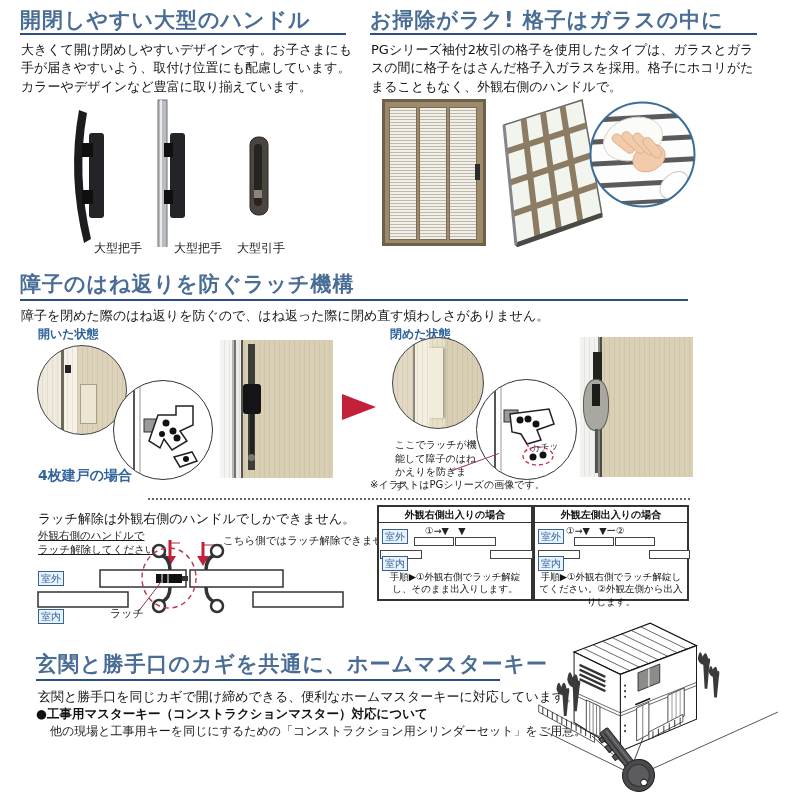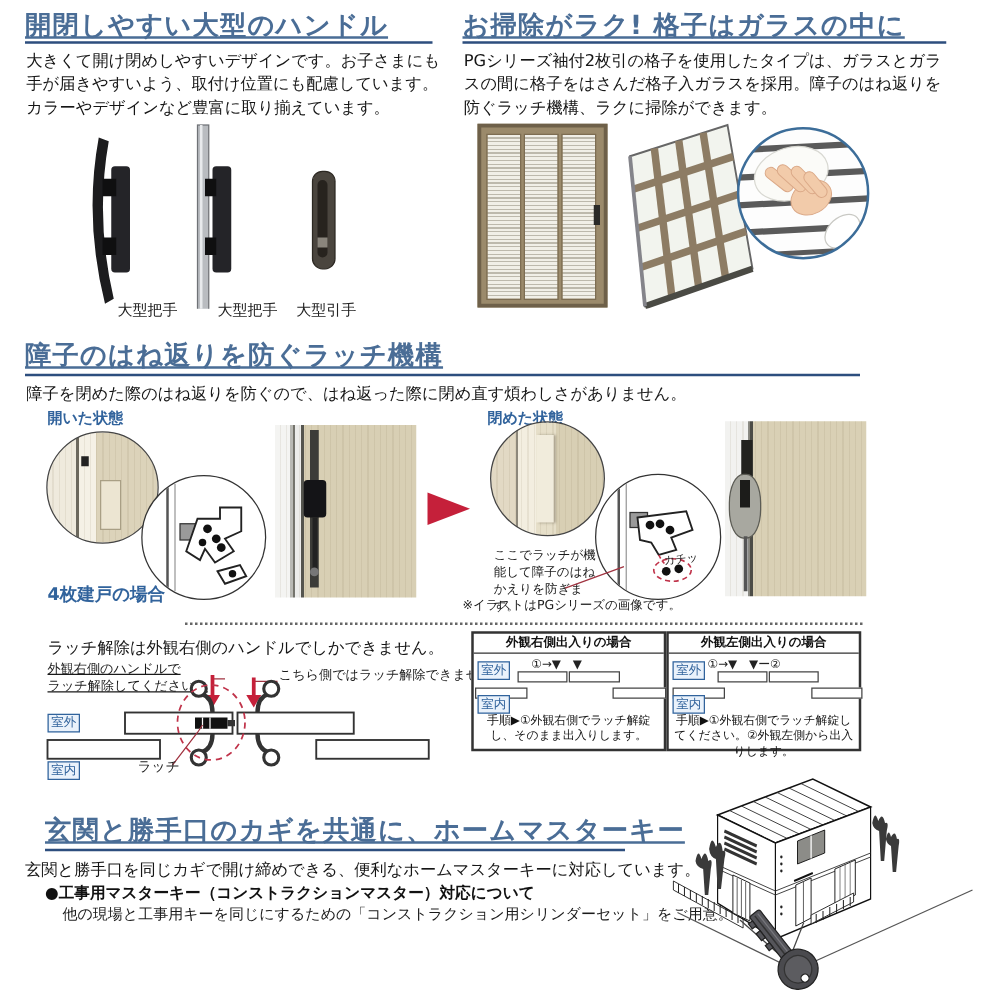--- a/index.html
+++ b/index.html
@@ -1,19 +1,19 @@
 <!DOCTYPE html>
 <html><head>
 <meta charset="utf-8">
 <style>
   html,body{margin:0;padding:0;background:#fff;}
   #page{position:relative;width:800px;height:800px;background:#fff;overflow:hidden;
         font-family:"DejaVu Sans","Liberation Sans",sans-serif;color:#111;}
   .abs{position:absolute;}
-  .h1{font-size:21px;font-weight:bold;color:#4a6d96;letter-spacing:1px;white-space:nowrap;text-decoration:underline;}
+  .h1{font-size:21px;font-weight:bold;color:#4a6d96;letter-spacing:1px;white-space:nowrap;}
   .rule{position:absolute;height:2px;background:#2d4e7e;}
   .body{font-size:13px;line-height:1.42;color:#151515;}
   .bluelabel{font-size:12px;font-weight:bold;color:#31639c;white-space:nowrap;}
   .caption{font-size:12px;color:#222;white-space:nowrap;}
   .smalltext{font-size:10px;color:#1a1a1a;line-height:1.35;}
   .chip{position:absolute;font-size:10px;color:#31639c;border:1px solid #31639c;background:#eaf2fb;
         padding:0 2px;line-height:13px;white-space:nowrap;}
   .dotted{position:absolute;border-top:2px dotted #666;height:0;}
   .circlephoto{position:absolute;border-radius:50%;border:1px solid #444;overflow:hidden;}
   .diagcircle{position:absolute;border-radius:50%;border:1px solid #333;background:#fff;overflow:hidden;}
@@ -52,21 +52,21 @@
     <rect x="190" y="42" width="18" height="78" rx="8" fill="#4a453e" stroke="#2c2822"></rect>
     <rect x="194" y="49" width="8" height="62" rx="4" fill="#27231e"></rect>
     <rect x="194" y="95" width="8" height="8" fill="#8a857c"></rect>
   </svg>
   <span class="abs caption" style="left:94px;top:240px;">大型把手</span>
   <span class="abs caption" style="left:174px;top:240px;">大型把手</span>
   <span class="abs caption" style="left:237px;top:240px;">大型引手</span>
 
   <div class="abs h1" style="left:370px;top:6px;text-align:right;">お掃除がラク! 格子はガラスの中に</div>
   <div class="rule" style="left:370px;top:33px;width:387px;"></div>
-  <div class="abs body" style="left:371px;top:41px;width:394px;">PGシリーズ袖付2枚引の格子を使用したタイプは、ガラスとガラスの間に格子をはさんだ格子入ガラスを採用。障子のはね返りを防ぐラッチ機構、ラクに掃除ができます。</div>
+  <div class="abs body" style="left:371px;top:41px;width:394px;">PGシリーズ袖付2枚引の格子を使用したタイプは、ガラスとガラスの間に格子をはさんだ格子入ガラスを採用。格子にホコリがたまることもなく、外観右側のハンドルで。</div>
 
   <div class="abs" style="left:382px;top:99px;width:104px;height:147px;background:#9b8a6b;border:3px solid #6e6049;box-sizing:border-box;">
     <div class="abs" style="left:4px;top:5px;width:26px;height:131px;background:repeating-linear-gradient(180deg,#f1efe7 0 2px,#bdb9ac 2px 3px);border:1px solid #7d6d52;"></div>
     <div class="abs" style="left:34px;top:5px;width:26px;height:131px;background:repeating-linear-gradient(180deg,#f1efe7 0 2px,#bdb9ac 2px 3px);border:1px solid #7d6d52;"></div>
     <div class="abs" style="left:64px;top:5px;width:26px;height:131px;background:repeating-linear-gradient(180deg,#f1efe7 0 2px,#bdb9ac 2px 3px);border:1px solid #7d6d52;"></div>
     <div class="abs" style="left:90px;top:62px;width:5px;height:16px;background:#2a2a28;"></div>
   </div>
 
   <svg class="abs" style="left:490px;top:95px;" width="118" height="152" viewBox="0 0 118 152">
     <polygon points="14,30 92,5 112,120 26,150" fill="#f2f4ee" stroke="#666" stroke-width="1.5"></polygon>
@@ -251,21 +251,21 @@
       <div class="mrect" style="left:80px;top:14px;width:38px;"></div>
       <div class="mrect" style="left:3px;top:27px;width:40px;"></div>
       <div class="mrect" style="left:114px;top:27px;width:39px;"></div>
       <span class="chip" style="left:3px;top:33px;position:absolute;">室内</span>
     </div>
     <div class="steps">手順▶①外観右側でラッチ解錠してください。②外観左側から出入りします。</div>
   </div>
 
   <div class="abs h1" style="left:36px;top:650px;">玄関と勝手口のカギを共通に、ホームマスターキー</div>
   <div class="rule" style="left:36px;top:679px;width:464px;"></div>
-  <div class="abs body" style="left:20px;top:688px;white-space:nowrap;">玄関と勝手口を同じカギで開け締めできる、便利なホームマスターキーに対応しています。</div>
+  <div class="abs body" style="left:38px;top:688px;white-space:nowrap;">玄関と勝手口を同じカギで開け締めできる、便利なホームマスターキーに対応しています。</div>
   <div class="abs" style="left:36px;top:706px;font-size:12.5px;font-weight:bold;color:#111;white-space:nowrap;">●工事用マスターキー（コンストラクションマスター）対応について</div>
   <div class="abs" style="left:50px;top:723px;font-size:12px;color:#1a1a1a;white-space:nowrap;">他の現場と工事用キーを同じにするための「コンストラクション用シリンダーセット」をご用意。</div>
 
   <svg class="abs" style="left:528px;top:612px;" width="272" height="188" viewBox="0 0 272 188">
 
     <polyline points="14,118 104,162" fill="none" stroke="#555" stroke-width="1"></polyline>
     <polyline points="104,166 250,100" fill="none" stroke="#555" stroke-width="1"></polyline>
     <g transform="translate(8,0) scale(0.68,0.8)">
 
       <polygon points="4,116 86,154 86,163 4,125" fill="#fff" stroke="#222"></polygon>

